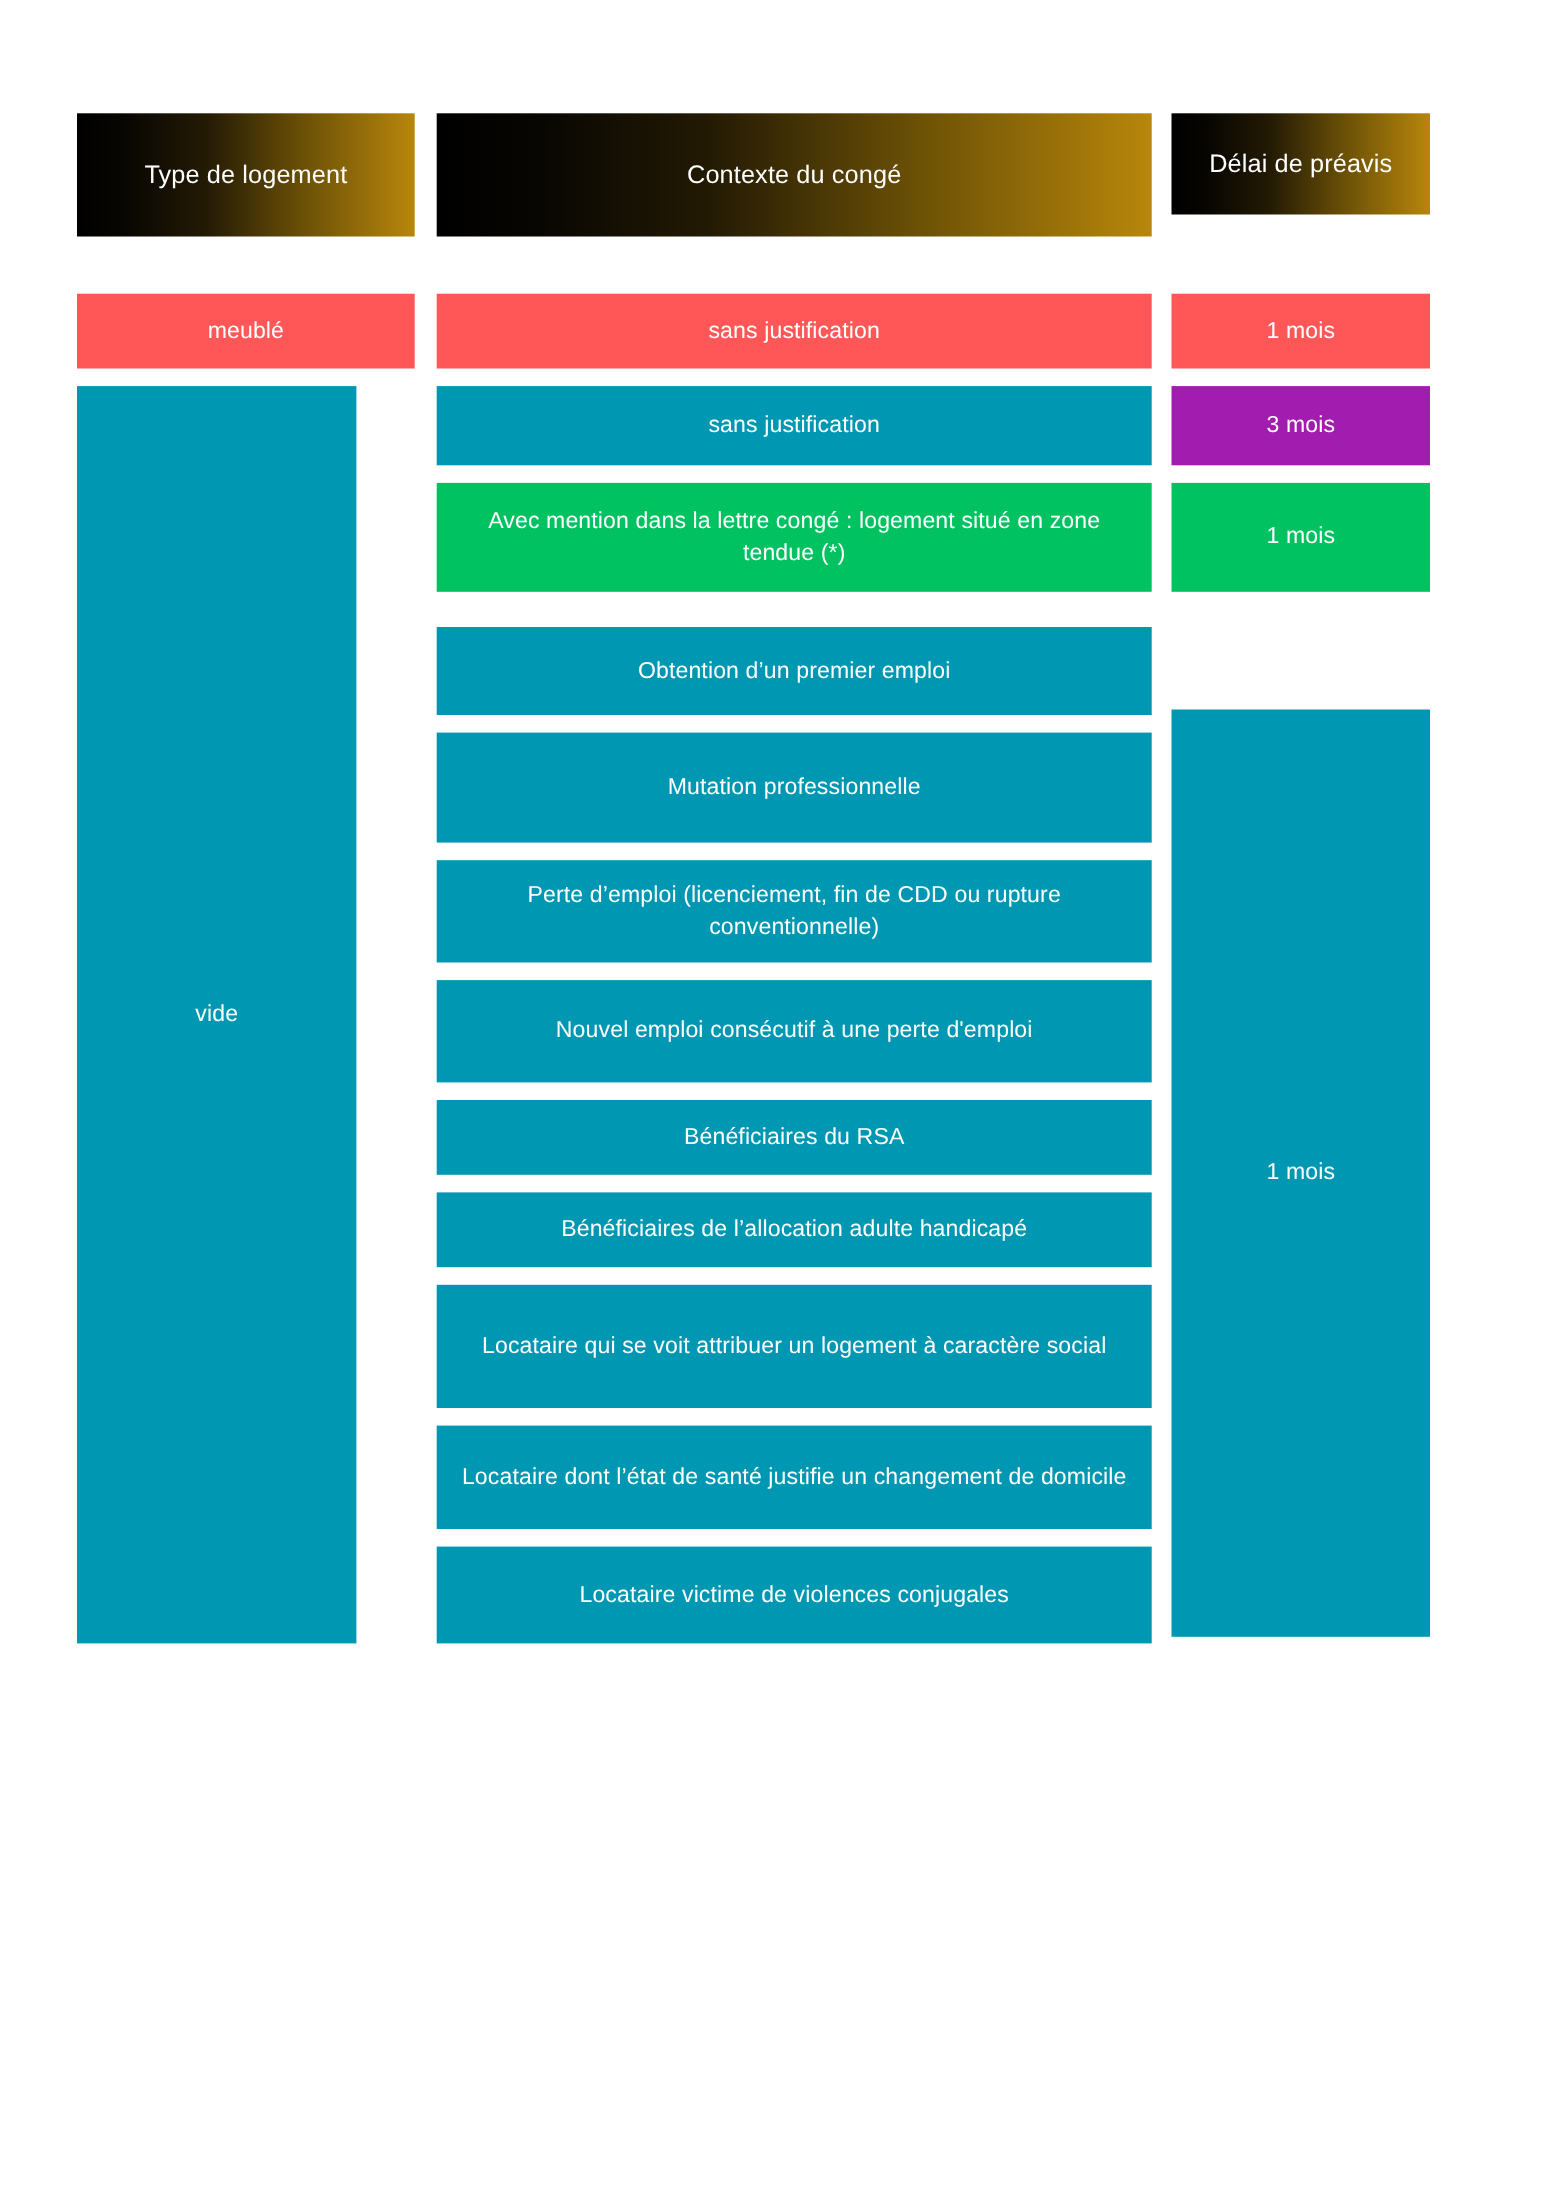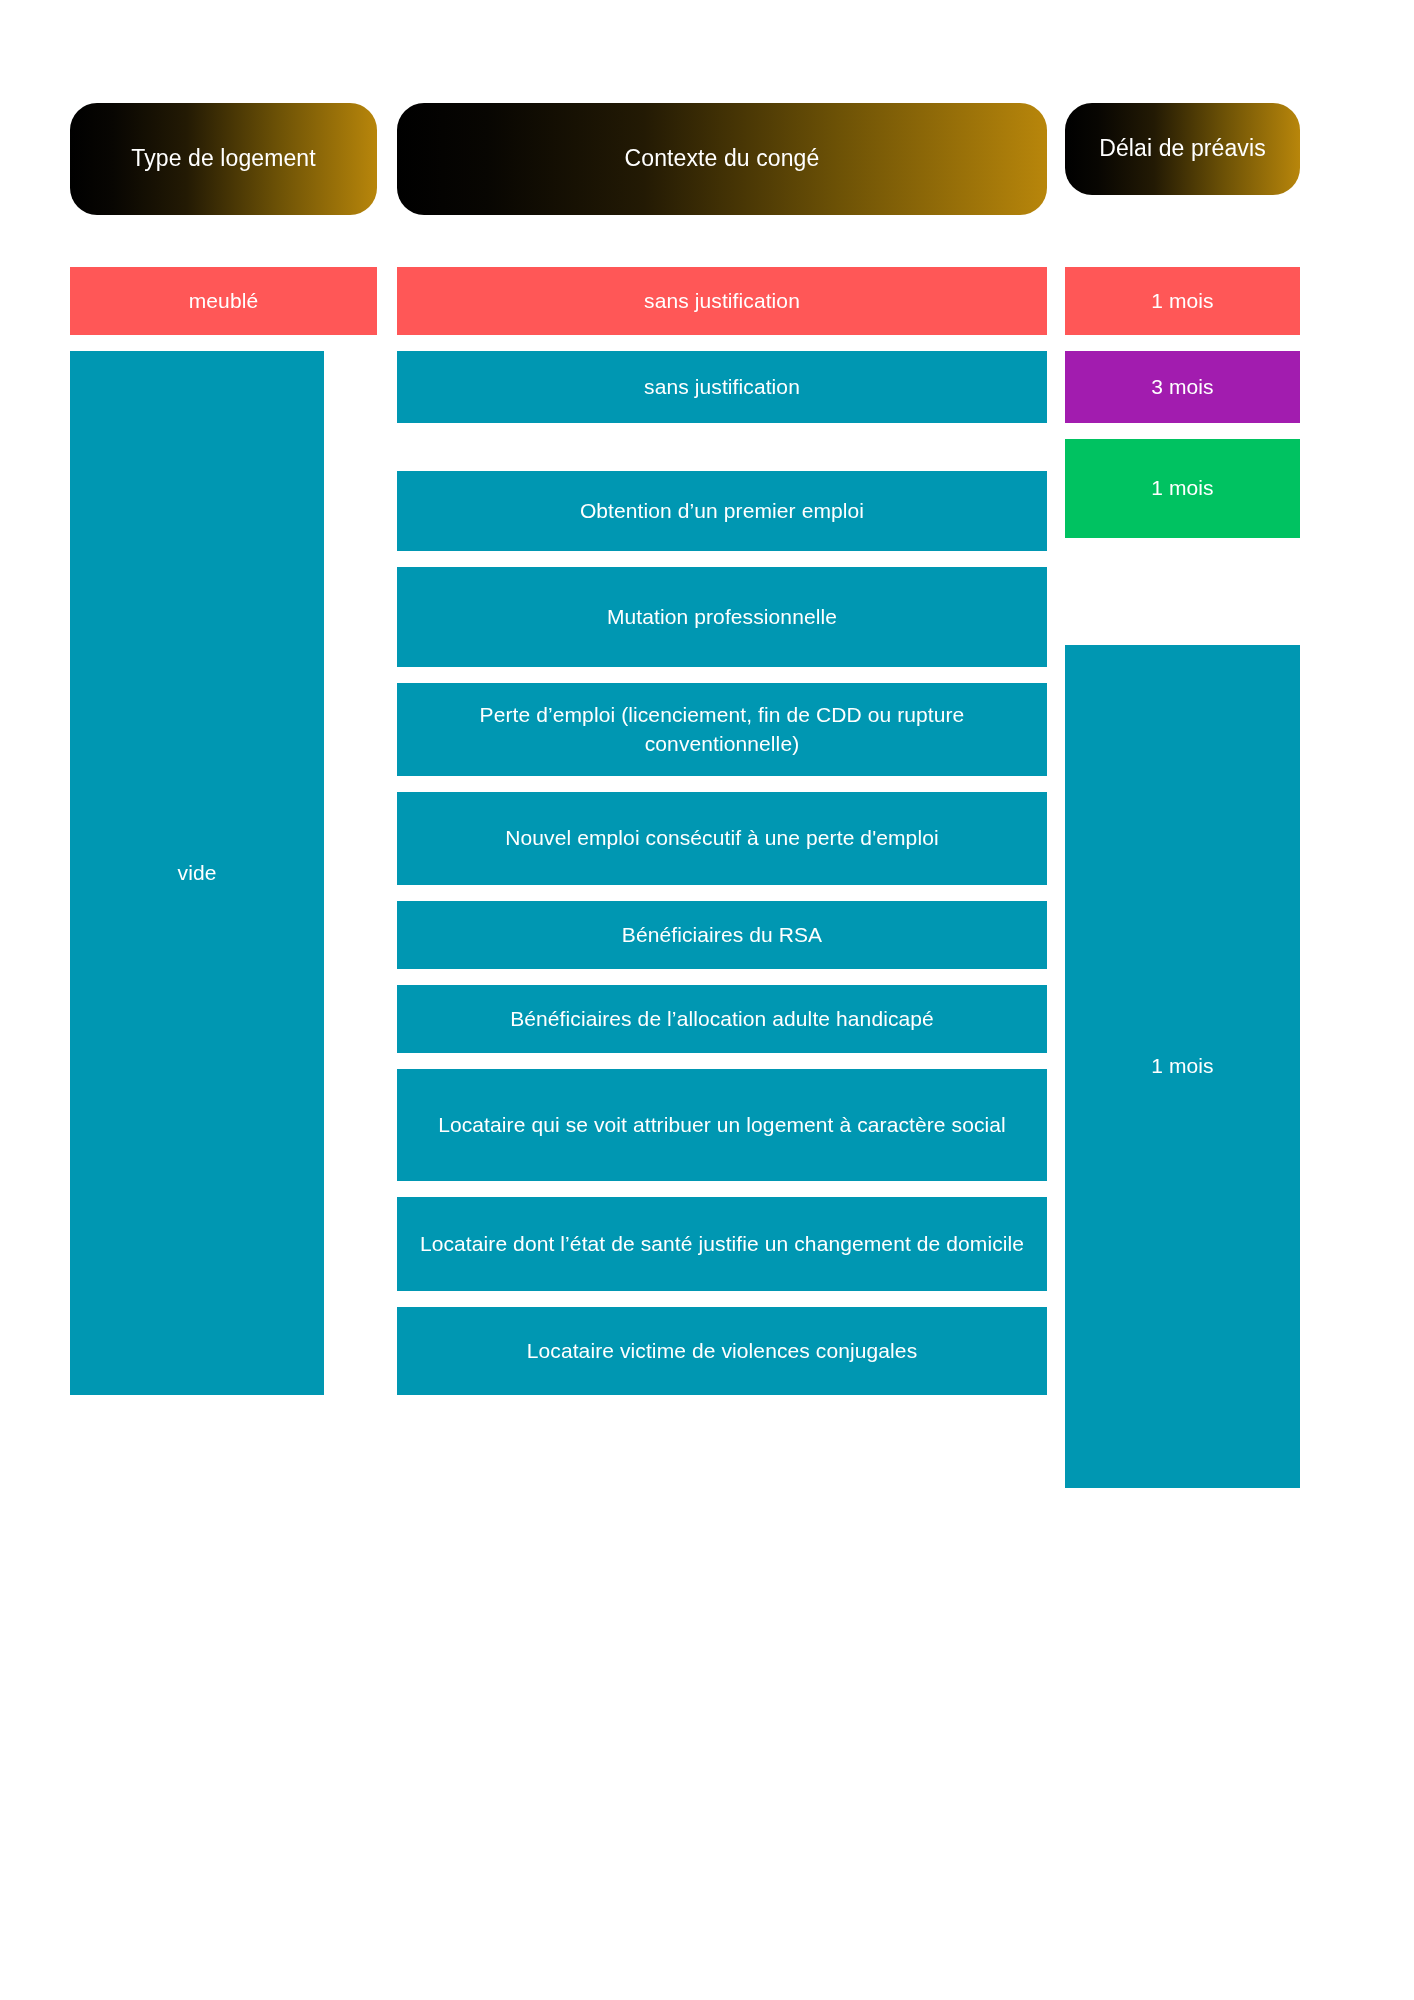--- a/index.html
+++ b/index.html
@@ -37,21 +37,21 @@
 
   .cell.gold {
     background-image: linear-gradient(90deg, #000000 0%, #080602 14%, #231a04 38%, #6d5206 68%, #b8860b 100%);
   }
   .cell.red   { background-color: #ff5757; margin-top: 36px; }
   .cell.blue  { background-color: #0097b2; }
   .cell.green { background-color: #00c261; }
   .cell.black { background-color: #a21caf; }
   .cell.empty { background-color: transparent; }
 
-  .hdr { font-size: 23px; border-radius: 27px; }
+  .hdr { font-size: 23px; }
 
   
   .row {
     display: flex;
     align-items: stretch;
   }
 
   
   .col1 { width: 307px; flex: 0 0 307px; }
   .gap1 { width: 20px;  flex: 0 0 20px; }
@@ -115,20 +115,21 @@
 
     <div id="vide-cell" class="cell blue">vide</div>
 
     <div id="delai-1mois-long" class="cell blue" style="top:294px; height:843px;">1 mois</div>
 
     <div class="mid-col">
 
       <div class="cell blue" style="height:72px">sans justification</div>
       <div class="vgap"></div>
 
+      <div class="cell green" style="height:99px">Avec mention dans la lettre congé : logement situé en zone tendue (*)</div>
       <div class="vgap"></div>
 
       <div class="vgap"></div>
 
       <div class="cell blue" style="height:80px">Obtention d’un premier emploi</div>
       <div class="vgap"></div>
 
       <div class="cell blue" style="height:100px">Mutation professionnelle</div>
       <div class="vgap"></div>
 

